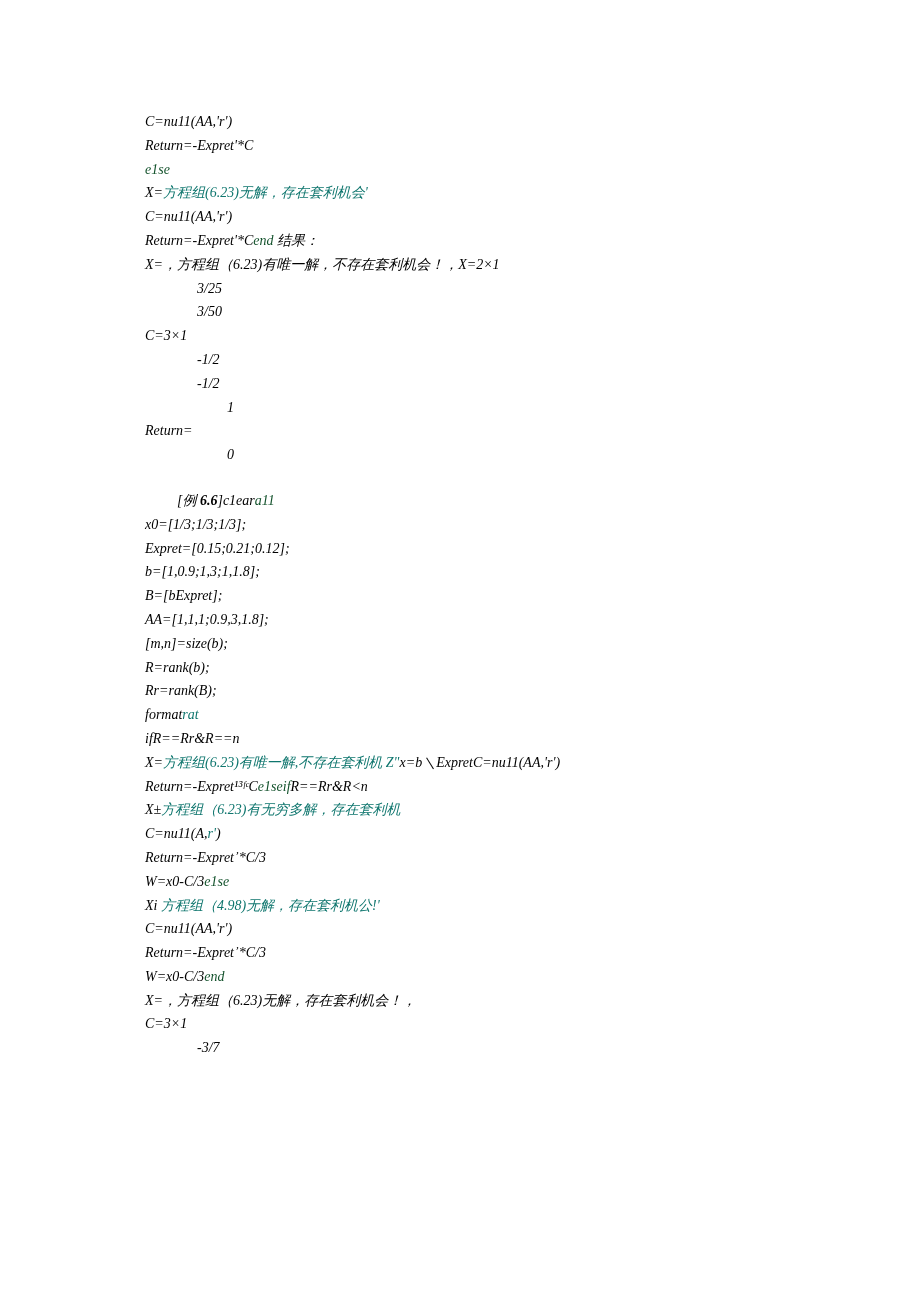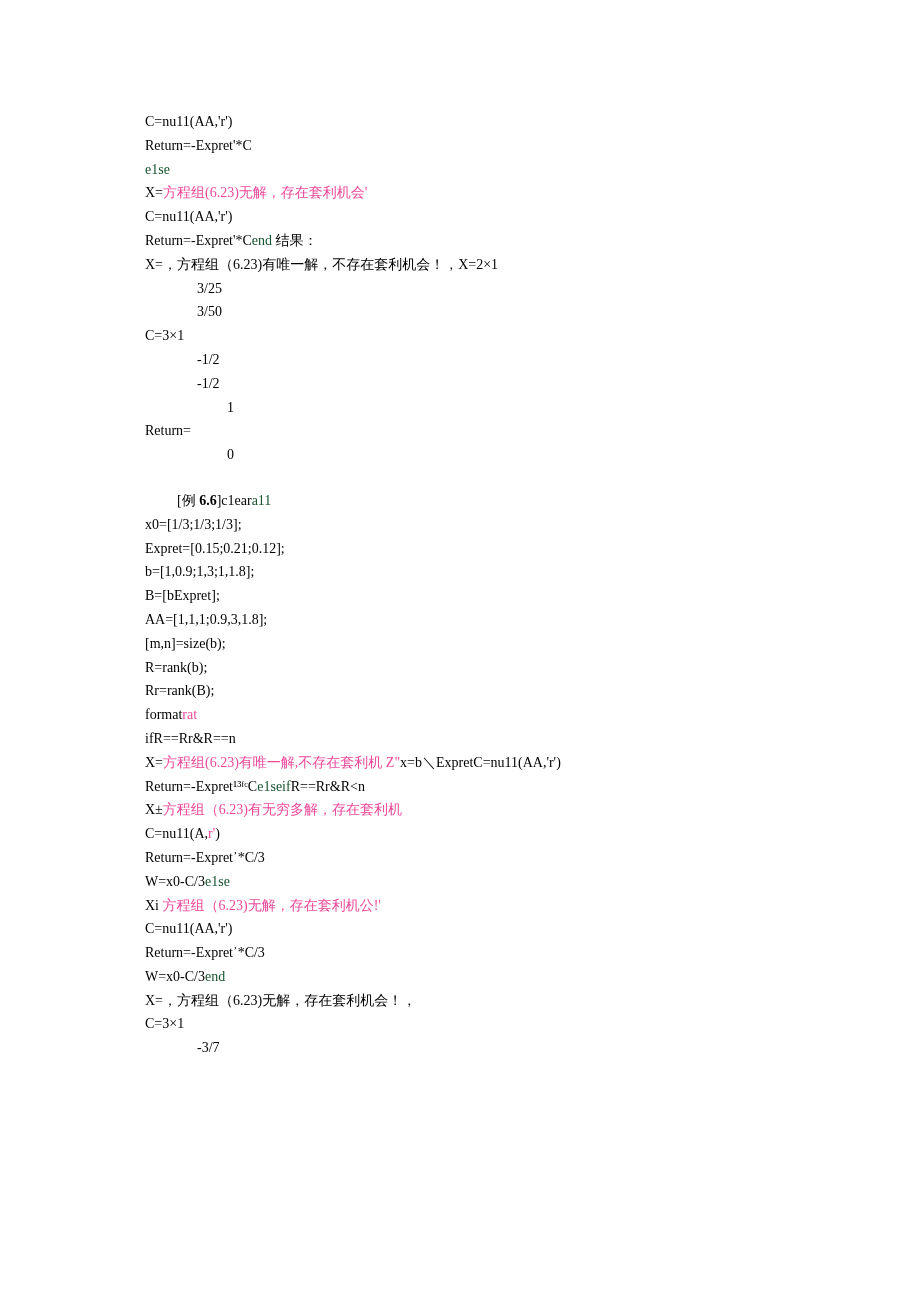--- a/index.html
+++ b/index.html
@@ -9,27 +9,28 @@
     font-family: "Times New Roman", "SimSun", serif;
     font-size: 14px;
     color: #000;
     line-height: 1.7;
   }
   .page {
     width: 841px;
     min-height: 1301px;
     box-sizing: border-box;
     padding: 110px 67px 80px 145px;
+    font-style: italic;
   }
   .line { white-space: pre; }
   .indent1 { padding-left: 52px; }
   .indent2 { padding-left: 82px; }
   .ex-label { padding-left: 32px; }
   .blue { color: #14532d; }
-  .purple { color: #ec4899; }
+  .purple { color: #0f766e; }
   .bold { font-weight: bold; }
   .blank { height: 22px; }
 </style>
 </head>
 <body>
 
 <div class="page">
   <div id="content">
       <div class="line"><span>C=nu11(AA,'r')</span></div>
       <div class="line"><span>Return=-Expret'*C</span></div>
@@ -57,21 +58,21 @@
       <div class="line"><span>R=rank(b);</span></div>
       <div class="line"><span>Rr=rank(B);</span></div>
       <div class="line"><span>format</span><span class="purple">rat</span></div>
       <div class="line"><span>ifR==Rr&amp;R==n</span></div>
       <div class="line"><span>X=</span><span class="purple">方程组(6.23)有唯一解,不存在套利机 Z"</span><span>x=b＼ExpretC=nu11(AA,'r')</span></div>
       <div class="line"><span>Return=-Expret¹³ᶠᶜC</span><span class="blue">e1seif</span><span>R==Rr&amp;R&lt;n</span></div>
       <div class="line"><span>X±</span><span class="purple">方程组（6.23)有无穷多解，存在套利机</span></div>
       <div class="line"><span>C=nu11(A,</span><span class="purple">r'</span><span>)</span></div>
       <div class="line"><span>Return=-Expret᾽*C/3</span></div>
       <div class="line"><span>W=x0-C/3</span><span class="blue">e1se</span></div>
-      <div class="line"><span>Xi </span><span class="purple">方程组（6.23)无解，存在套利机公!'</span></div>
+      <div class="line"><span>Xi </span><span class="purple">方程组（4.98)无解，存在套利机公!'</span></div>
       <div class="line"><span>C=nu11(AA,'r')</span></div>
       <div class="line"><span>Return=-Expret᾽*C/3</span></div>
       <div class="line"><span>W=x0-C/3</span><span class="blue">end</span></div>
       <div class="line"><span>X=，方程组（6.23)无解，存在套利机会！，</span></div>
       <div class="line"><span>C=3×1</span></div>
       <div class="line indent1"><span>-3/7</span></div>
     </div>
 </div>
 
 </body></html>

